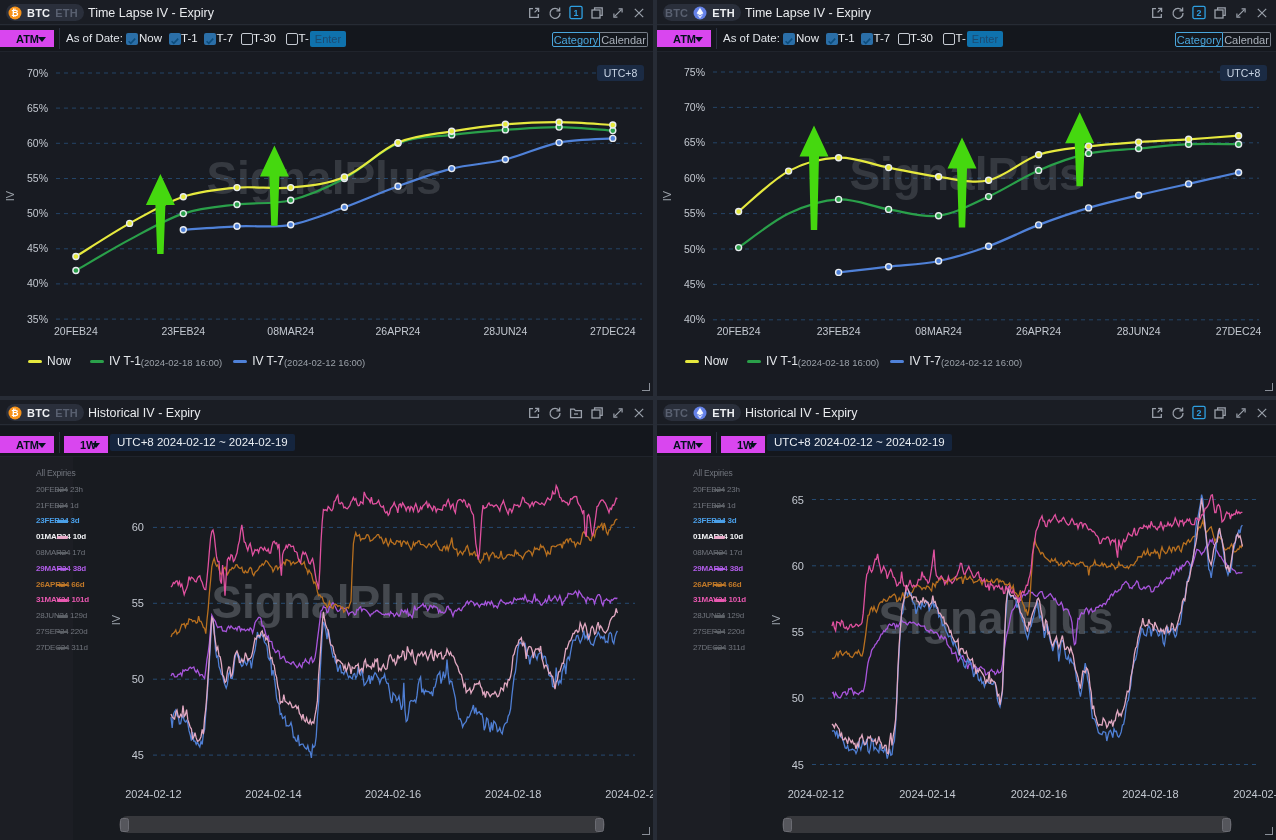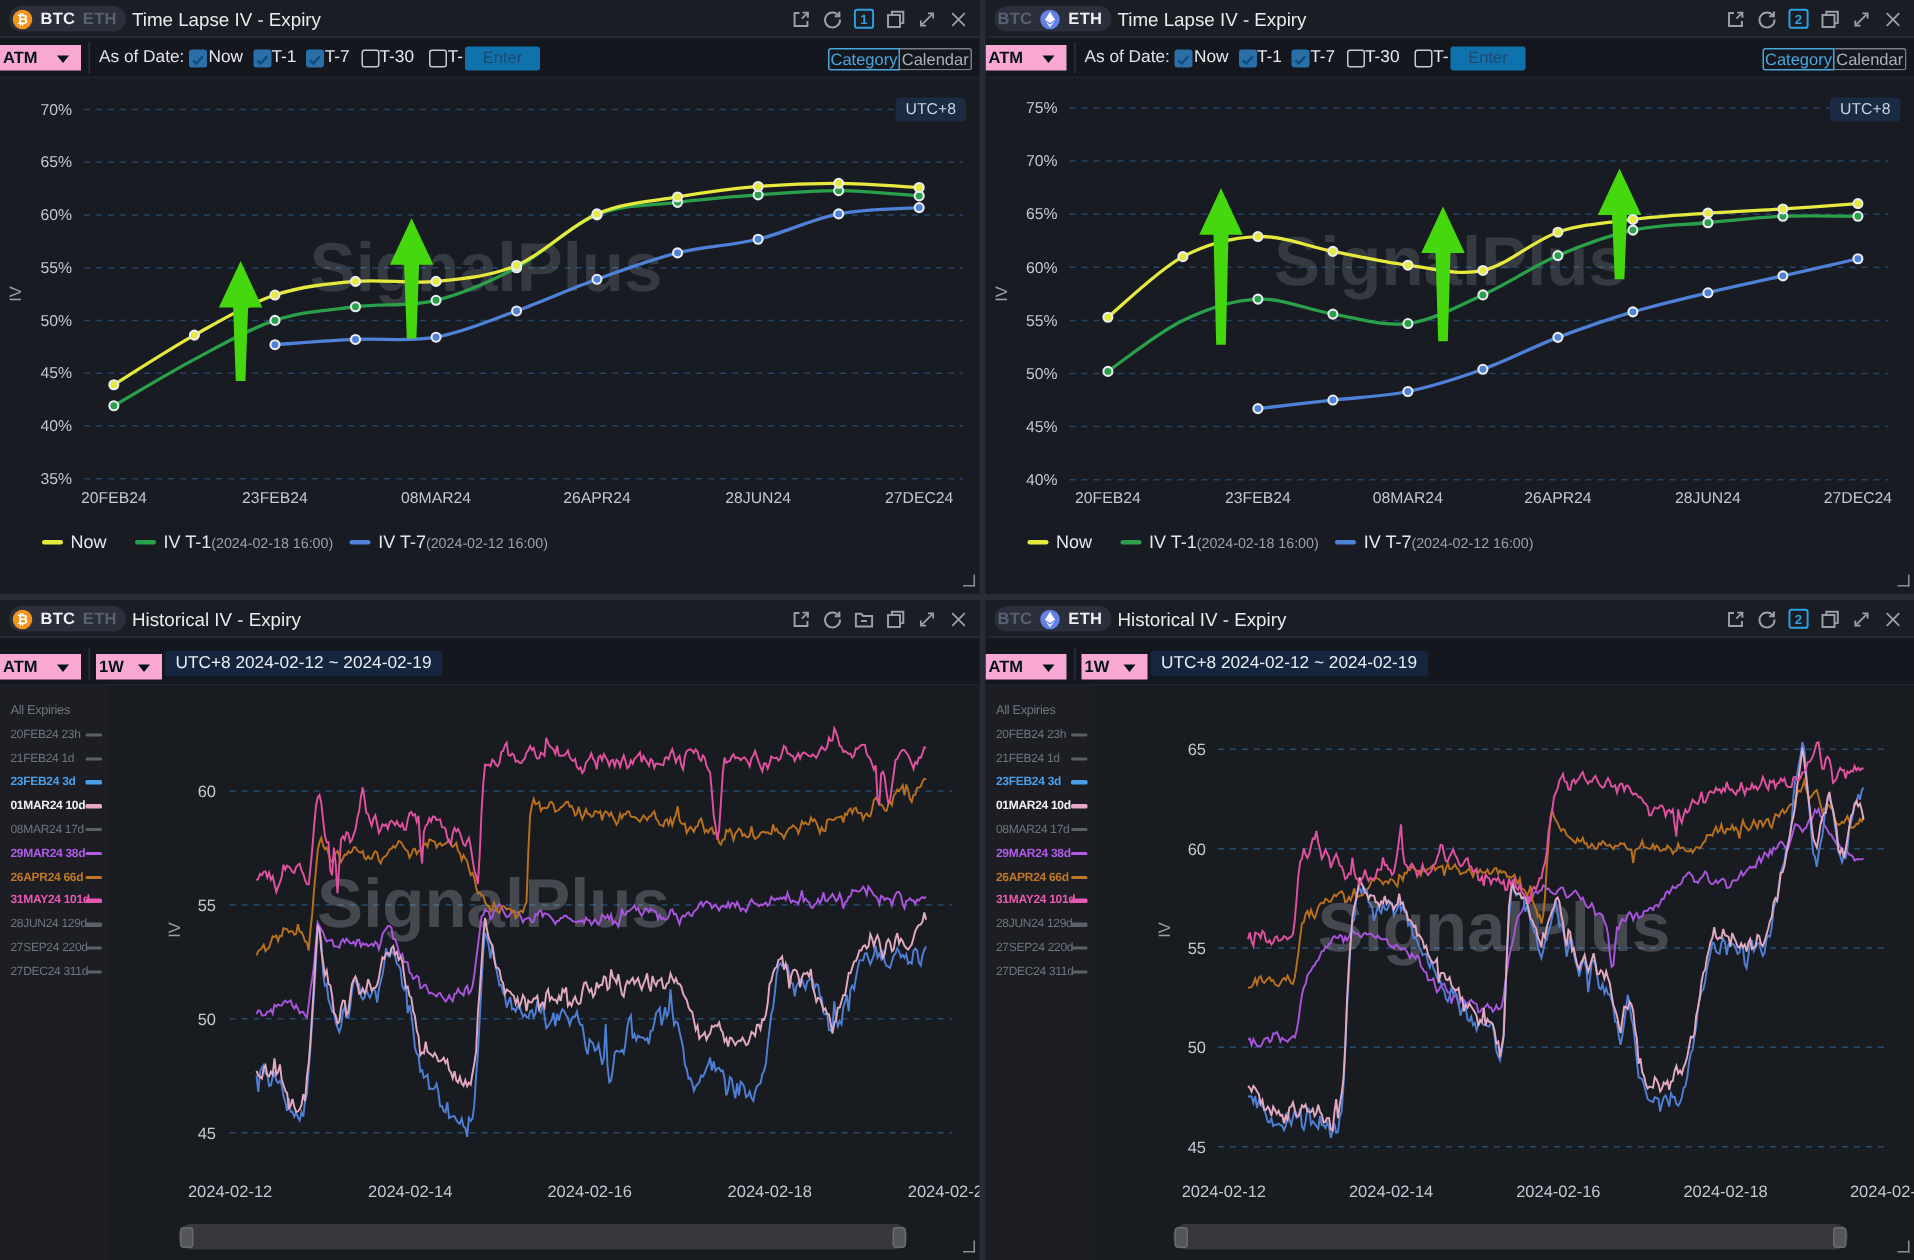--- a/index.html
+++ b/index.html
@@ -11,43 +11,43 @@
 .ct.off { color:#596070; }
 .title { position:absolute; left:88px; top:6px; font-size:12.5px; font-weight:normal; color:#e8eaed; }
 .hicons { position:absolute; right:7px; top:5px; display:flex; gap:7px; }
 .hic { width:14px; height:15px; display:flex; align-items:center; justify-content:center; }
 .tbar { position:absolute; left:0; top:26px; right:0; height:26px; background:#14171d; border-bottom:1px solid #20242c; }
 .tbar2 { height:31px; }
 .sel2 { left:64px !important; width:44px !important; }
 .daterange { position:absolute; left:110px; top:8px; height:17px; background:#15253e; color:#e9edf2; font-size:11.5px; line-height:17px; padding:0 7px; border-radius:2px; }
 .tbar2 .sel { top:10px; }
 .tbar2 .vsep { top:6px; }
-.sel { position:absolute; left:0; top:4px; width:54px; height:17px; background:#f9a8d4; color:#04121d; font-size:11px; font-weight:bold; display:flex; align-items:center; padding-left:2px; }
+.sel { position:absolute; left:0; top:4px; width:54px; height:17px; background:#d946ef; color:#04121d; font-size:11px; font-weight:bold; display:flex; align-items:center; padding-left:16px; }
 .car { position:absolute; right:8px; top:6.5px; width:0; height:0; border-left:4.5px solid transparent; border-right:4.5px solid transparent; border-top:5.5px solid #04121d; }
 .vsep { position:absolute; left:59px; top:2px; width:1px; height:21px; background:#2a3040; }
 .lbl { position:absolute; left:66px; top:6px; font-size:11.5px; color:#dfe3e8; }
 .cb { position:absolute; top:7px; width:12px; height:12px; border-radius:2px; }
 .cb.on { background:#2b6fa8; }
 .cb.off { border:1px solid #c6cbd3; }
 .cl { position:absolute; top:6px; font-size:11.5px; color:#e6e9ed; }
-.enter { position:absolute; left:310px; top:5px; width:50px; height:16px; background:#0f72ad; color:#1d4a70; font-size:11px; text-align:center; line-height:16px; border-radius:2px; }
+.enter { position:absolute; left:310px; top:5px; width:36px; height:16px; background:#0f72ad; color:#1d4a70; font-size:11px; text-align:center; line-height:16px; border-radius:2px; }
 .catcal { position:absolute; right:5px; top:6px; display:flex; }
 .cat,.cal { width:48px; height:15px; font-size:11px; text-align:center; line-height:14px; }
 .cat { border:1px solid #4aa6dc; color:#4aa6dc; border-radius:2px 0 0 2px; }
 .cal { border:1px solid #787f8a; border-left:none; color:#aab0ba; border-radius:0 2px 2px 0; }
 .chart { position:absolute; left:0; top:52px; right:0; bottom:0; background:#181b22; }
 .badge { position:absolute; top:13px; right:9px; width:47px; height:16px; background:#1b2b44; border-radius:3px; color:#c8d4e4; font-size:10.5px; text-align:center; line-height:16px; }
 .legend { position:absolute; left:28px; top:302px; display:flex; align-items:center; }
 .ldash { width:14px; height:3px; border-radius:1.5px; margin-right:5px; }
 .lg2 { margin-left:19px; } .lg3 { margin-left:11px; }
 .ltx { font-size:12px; color:#e4e7eb; }
 .lsub { font-size:9.5px; color:#9aa0a8; padding-top:2px; }
 .bchart { position:absolute; left:0; top:0; right:0; bottom:0;margin-left:29px; }
 .sb { position:absolute; left:0; top:57px; width:73px; bottom:0; background:#1c1e24; padding-top:9px; }
-.sbi { position:relative; height:15.8px; font-size:8px; letter-spacing:-0.2px; padding-left:7px; line-height:15px; white-space:nowrap; }
+.sbi { position:relative; height:15.8px; font-size:8px; letter-spacing:-0.2px; padding-left:7px; line-height:15px; white-space:nowrap;margin-left:29px; }
 .dash { position:absolute; right:5px; top:7px; width:11px; height:2.5px; border-radius:1px; }
 .slider { position:absolute; top:416px; height:17px; background:#37383c; border-radius:8.5px; }
 .shandle { position:absolute; top:1.5px; width:9px; height:14px; background:#55565c; border-radius:2.5px; border:1px solid #6a6b72; }
 .corner { position:absolute; right:3px; bottom:5px; width:8px; height:8px; border-right:1.5px solid #8a8f98; border-bottom:1.5px solid #8a8f98; }
 </style></head>
 <body>
 <div class="panel" style="left:0;top:0;width:653px;height:396px">
   <div class="hdr">
       <span class="pill">
         <span class="coin">

